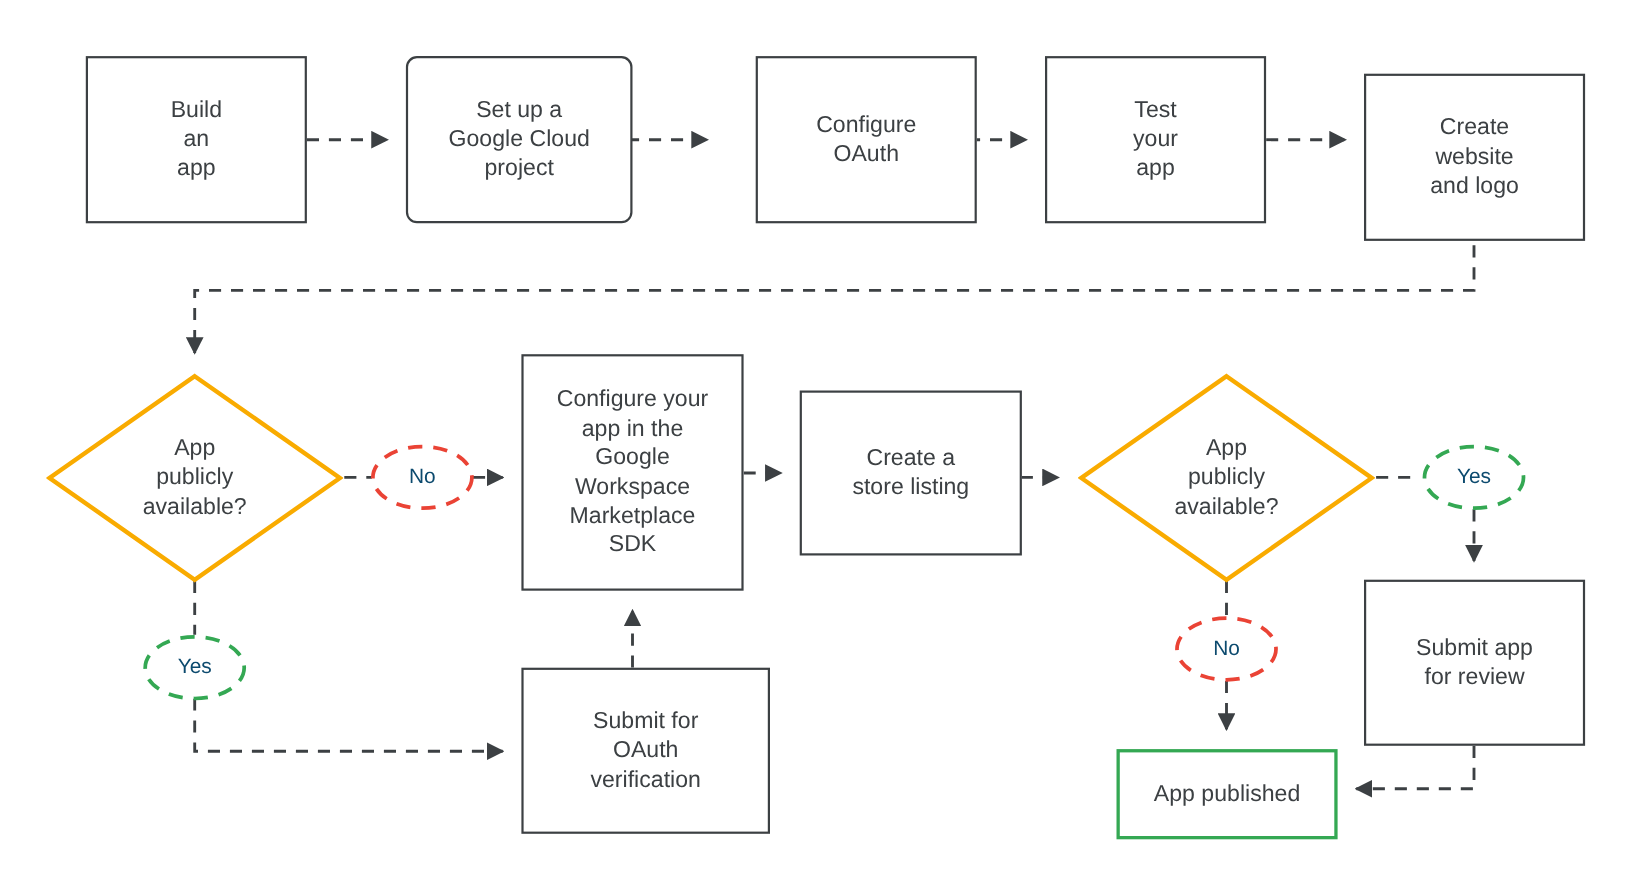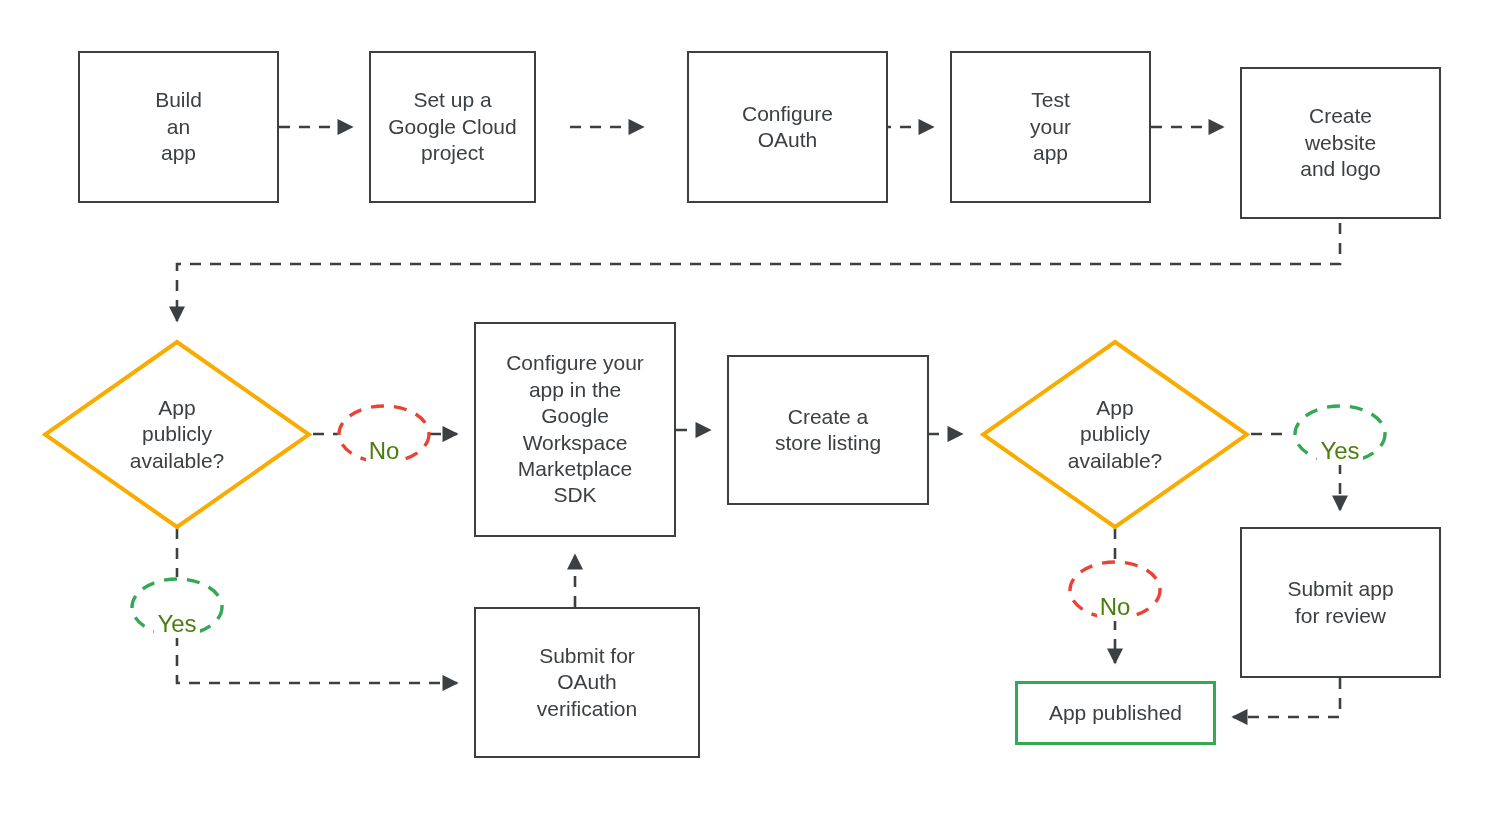--- a/index.html
+++ b/index.html
@@ -67,24 +67,24 @@
   .diamond svg {
     position: absolute;
     left: 0;
     top: 0;
     z-index: 1;
   }
   
   .elabel {
     position: absolute;
     display: flex;
-    align-items: flex-end;
+    align-items: center;
     justify-content: center;
-    font-size: 24px;
-    color: #4d7c0f;
+    font-size: 19px;
+    color: #0c4a6e;
   }
   .elabel svg {
     position: absolute;
     left: 0;
     top: 0;
     z-index: 1;
   }
   .elabel span {
     position: relative;
     z-index: 2;
@@ -131,21 +131,21 @@
       <path d="M 1115 619 L 1115 663" marker-end="url(#arrow)"></path>
       
       <path d="M 1340 678 L 1340 717 L 1233 717" marker-end="url(#arrow)"></path>
     </g>
   </svg>
 
   <div class="node box" style="left:78px; top:51px; width:201px; height:152px;text-align:center;">Build
 an
 app</div>
 
-  <div class="node box" style="left:369px; top:51px; width:167px; height:152px;">Set up a
+  <div class="node box" style="left:369px; top:51px; width:206px; height:152px;border-radius:10px;">Set up a
 Google Cloud
 project</div>
 
   <div class="node box" style="left:660px; top:51px; width:201px; height:152px;margin-left:27px;">Configure
 OAuth</div>
 
   <div class="node box" style="left:950px; top:51px; width:201px; height:152px;">Test
 your
 app</div>
 
@@ -209,15 +209,15 @@
   <div class="elabel" style="left:1067px; top:559px; width:96px; height:62px;">
     <svg width="96" height="62" viewBox="0 0 96 62">
       <ellipse cx="48" cy="31" rx="45" ry="28" fill="#ffffff" stroke="#ea4335" stroke-width="3.4" stroke-dasharray="13 10"></ellipse>
     </svg>
     <span>No</span>
   </div>
 
   <div class="node box" style="left:1240px; top:527px; width:201px; height:151px;">Submit app
 for review</div>
 
-  <div class="node box terminal" style="left:1015px; top:681px; width:201px; height:64px;">App published</div>
+  <div class="node box terminal" style="left:1015px; top:681px; width:201px; height:82px;">App published</div>
 
 </div>
 
 </body></html>

